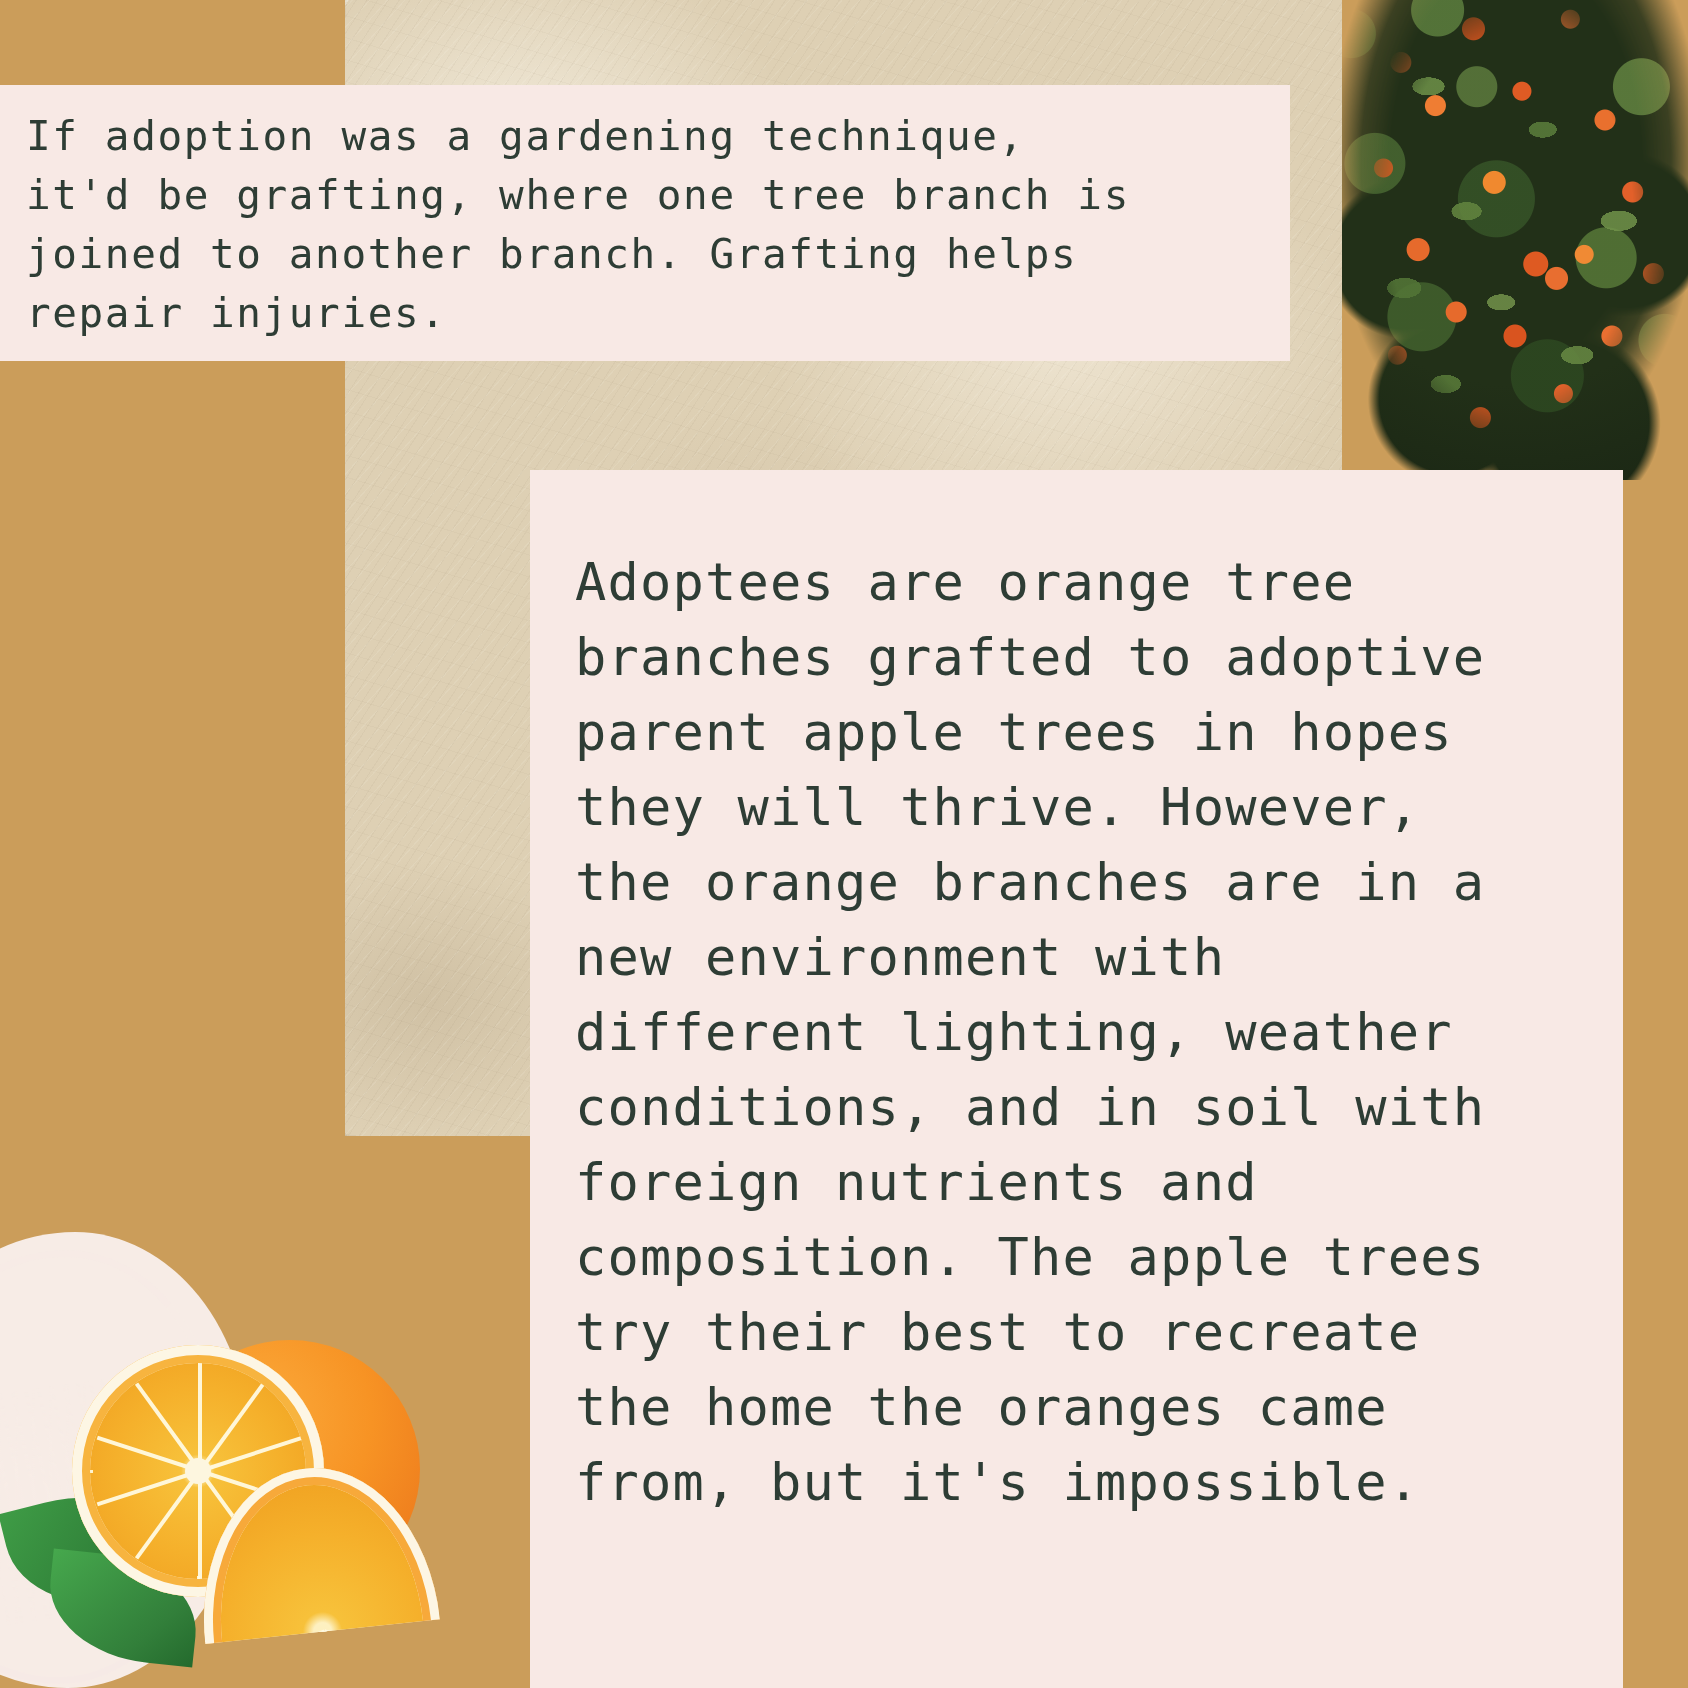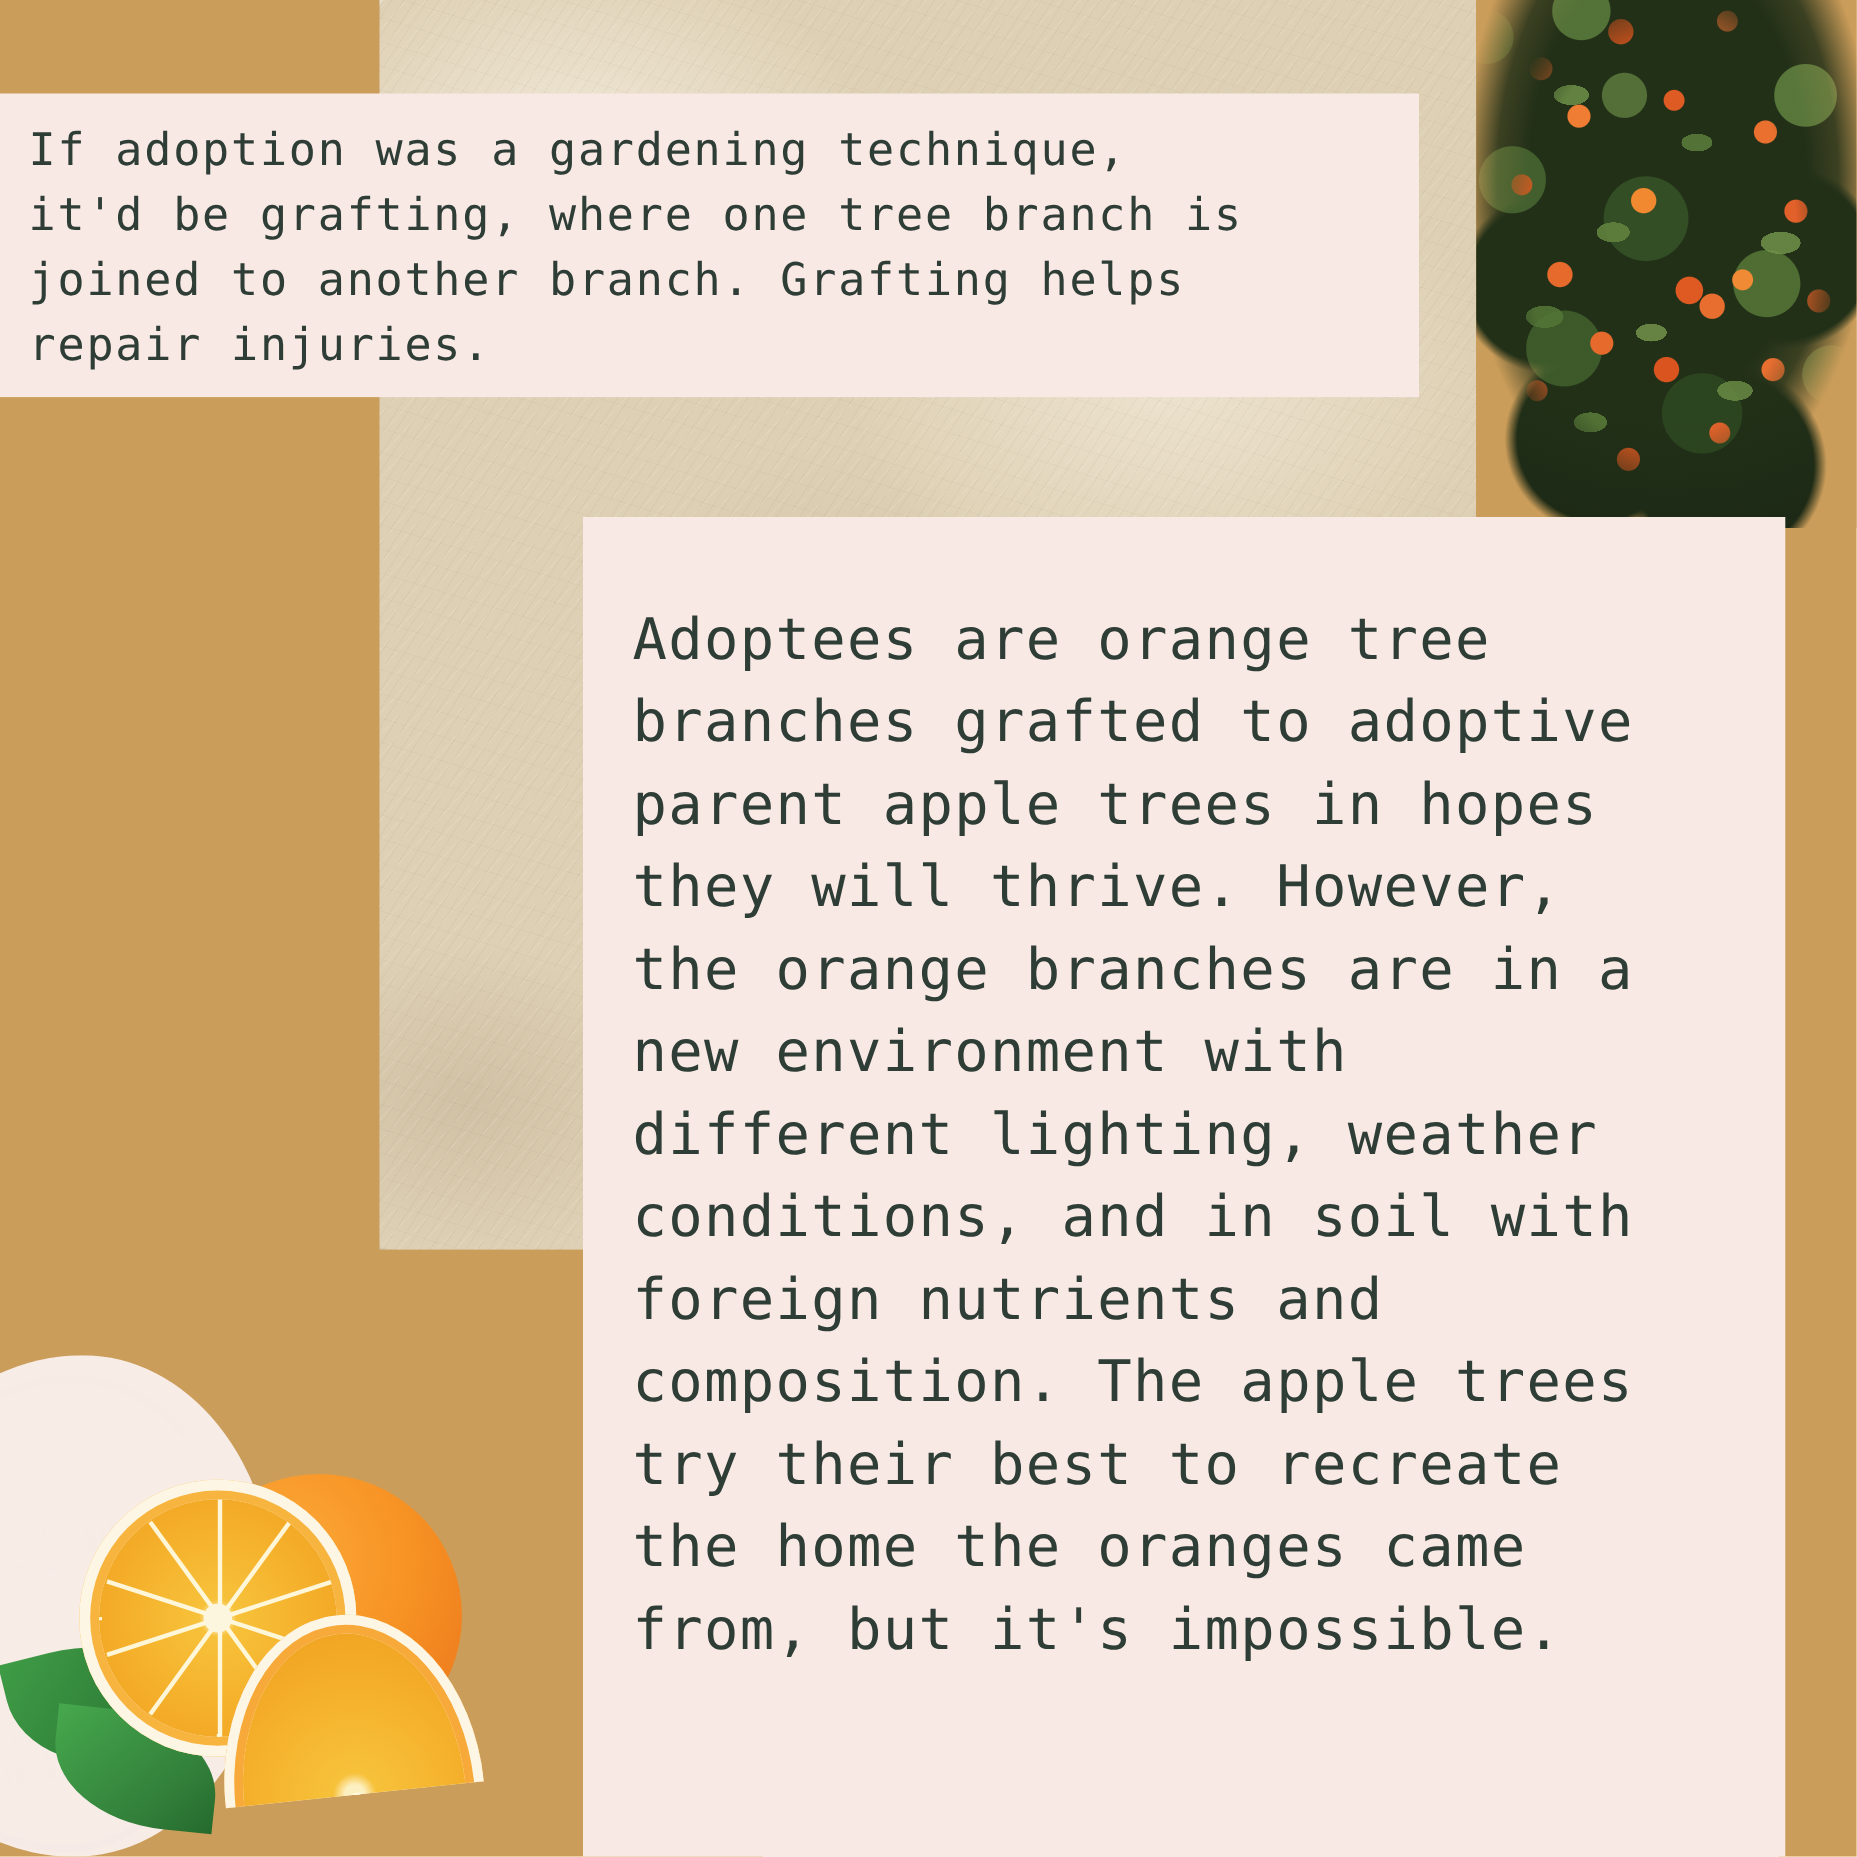--- a/index.html
+++ b/index.html
@@ -5,21 +5,21 @@
   html, body {
     margin: 0;
     padding: 0;
     background: #ffffff;
   }
   #canvas {
     position: relative;
     width: 1688px;
     height: 1688px;
     overflow: hidden;
-    background: #fef9c3;
+    background: #c4b5fd;
     font-family: "DejaVu Sans Mono", "Liberation Mono", monospace;
   }
 
   
   .gold-base {
     position: absolute;
     inset: 0;
     background: #cb9d5a;
   }
 

